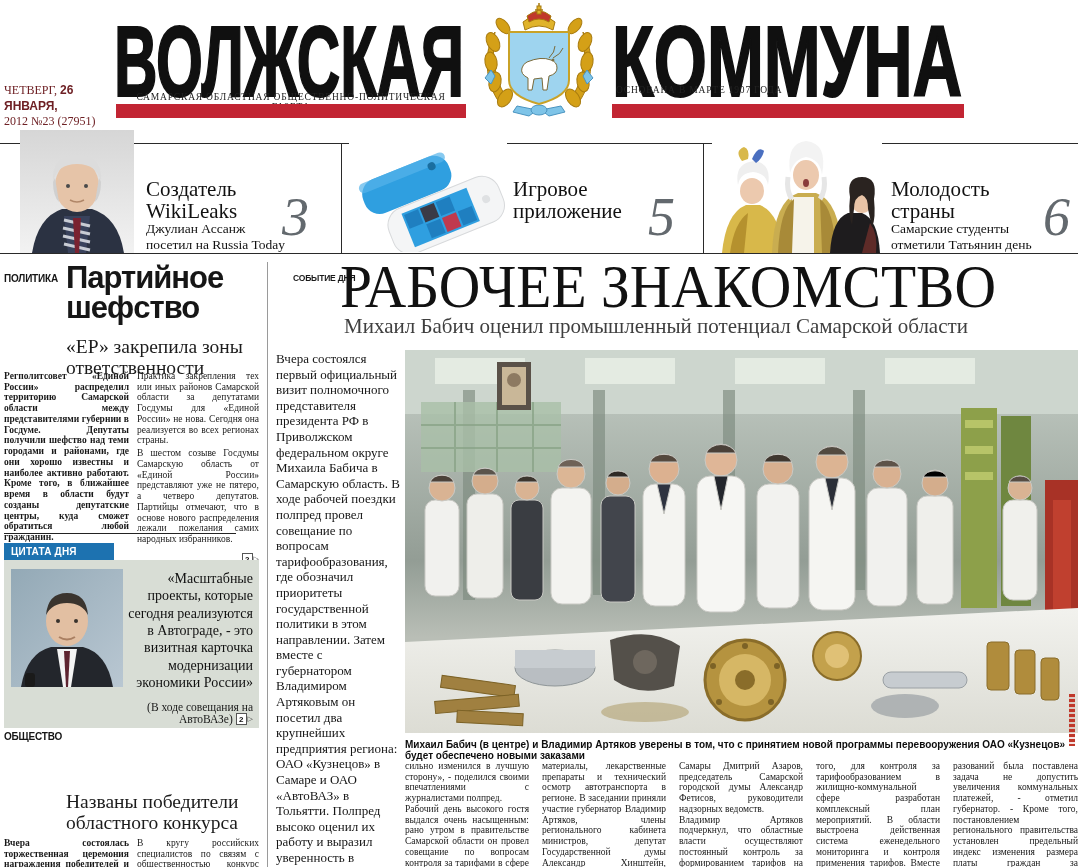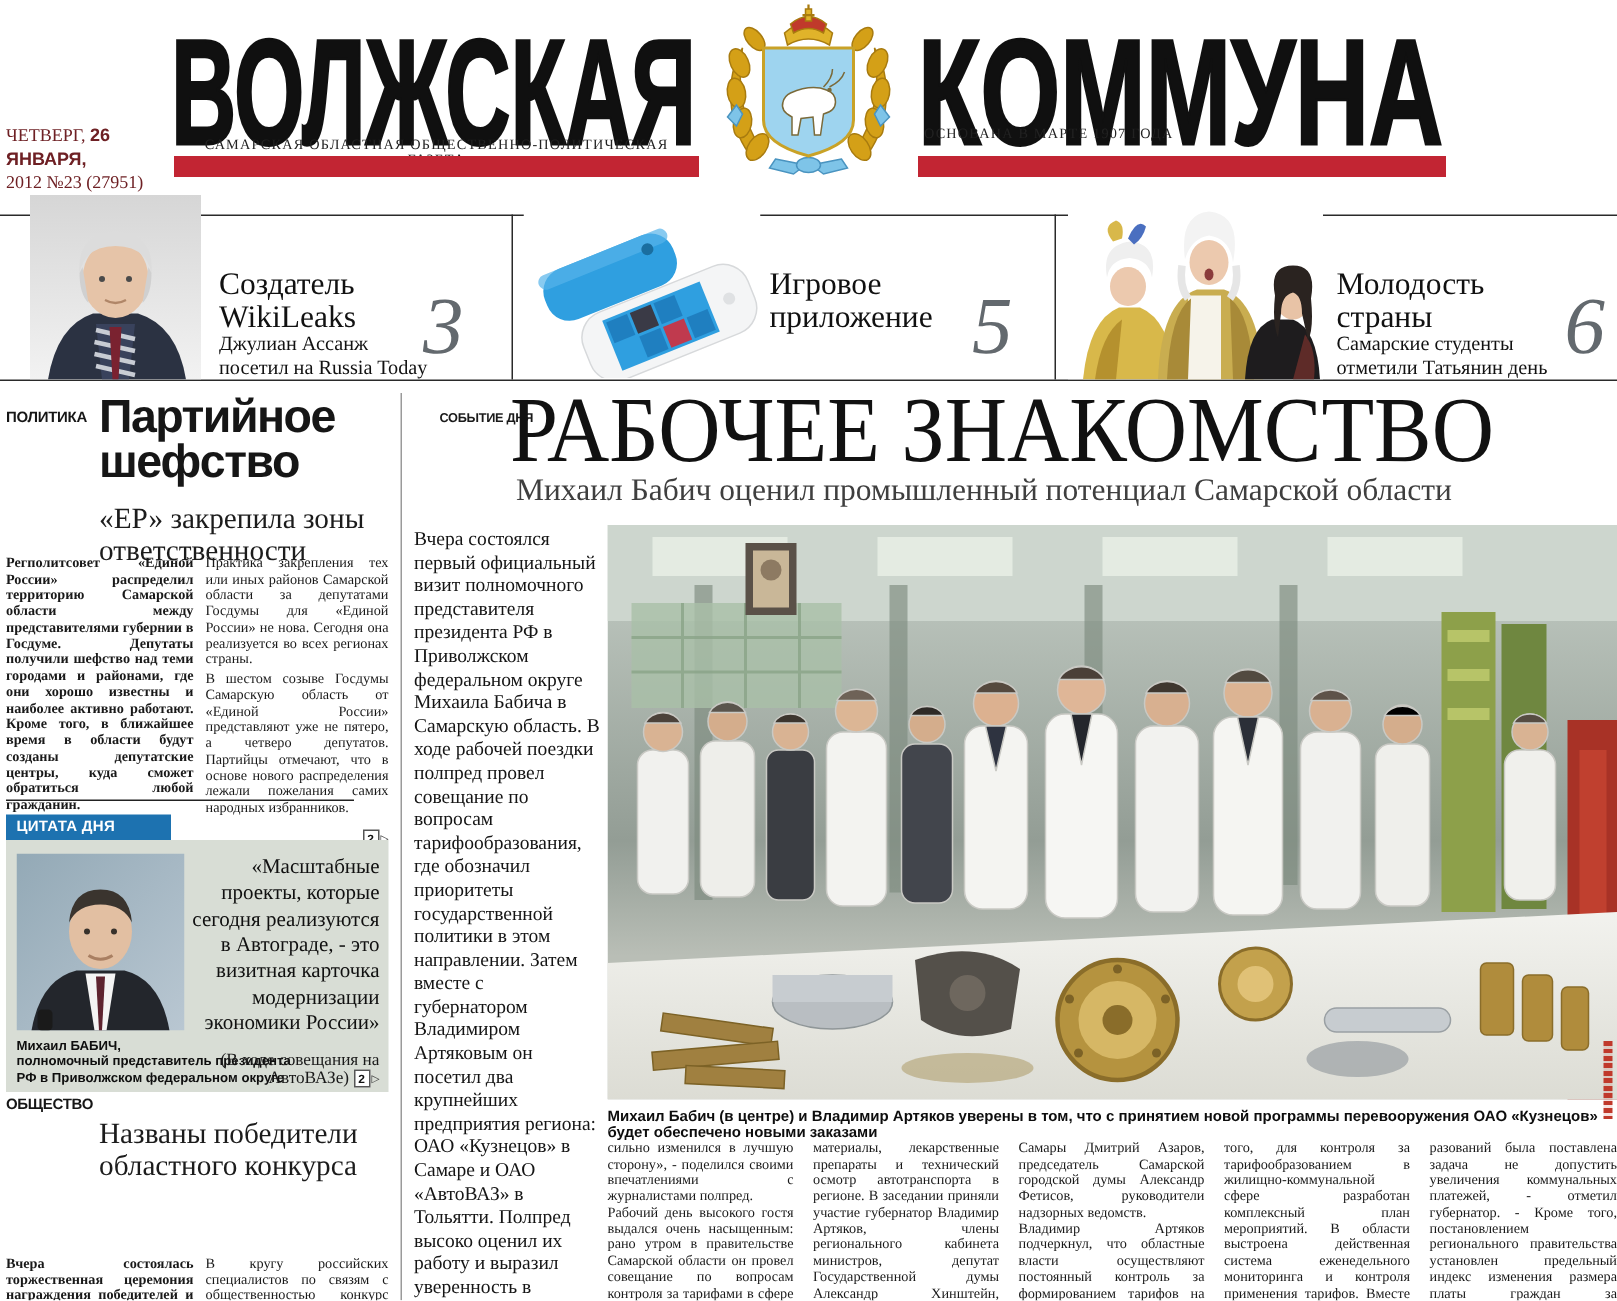--- a/index.html
+++ b/index.html
@@ -241,38 +241,34 @@
       <path d="M10,118 q6,-34 30,-40 h32 q24,6 30,40 Z" fill="#23262c"></path>
       <path d="M46,80 h20 l-6,38 h-8 Z" fill="#f4f4f4"></path>
       <path d="M53,82 h6 l-2,36 h-2 Z" fill="#5e2430"></path>
       <ellipse cx="56" cy="52" rx="21" ry="25" fill="#e2bfa2"></ellipse>
       <path d="M35,46 q2,-22 21,-22 q19,0 21,22 q-6,-12 -21,-12 q-15,0 -21,12 Z" fill="#3a342e"></path>
       <circle cx="47" cy="52" r="2" fill="#38322c"></circle>
         <circle cx="65" cy="52" r="2" fill="#38322c"></circle>
       <path d="M48,68 q8,5 16,0" stroke="#a97f62" stroke-width="2" fill="none"></path>
       <rect x="14" y="104" width="10" height="14" rx="3" fill="#1a1a1a"></rect>
     </svg>
-    <div class="abs q-cap" style="left:7px;top:132px;width:190px">
-      <span>Михаил БАБИЧ,</span><br>
-      <span>полномочный представитель президента РФ в Приволжском федеральном округе</span>
-    </div>
     <div class="abs" style="left:122px;top:10px;width:127px">
       <div class="q-quote">«Масштабные проекты, которые сегодня реализуются в Автограде, - это визитная карточка модернизации экономики России»</div>
       <div class="q-context">
         <span>(В ходе совещания на АвтоВАЗе)</span>
         <span class="jump">
             <span class="jump-box">2</span>
             <span class="jump-arrow">▷</span>
           </span>
       </div>
     </div>
   </div>
 
   <div class="abs kicker" style="left:4px;top:731px">ОБЩЕСТВО</div>
-  <div class="abs rail-subhead" style="left:66px;top:746px;width:195px">Названы победители областного конкурса</div>
+  <div class="abs rail-subhead" style="left:66px;top:791px;width:195px">Названы победители областного конкурса</div>
   <div class="abs smalltext justify" style="left:4px;top:838px;width:125px;font-weight:bold">Вчера состоялась торжественная церемония награждения победителей и участников регионального этапа национальной премии в области PR «Серебряный</div>
   <div class="abs smalltext justify" style="left:137px;top:838px;width:122px">В кругу российских специалистов по связям с общественностью конкурс «Серебряный лучник» является значимым событием. Ведь</div>
 
   <div class="abs ma-kicker">СОБЫТИЕ ДНЯ</div>
   <svg class="abs" style="left:338px;top:258px" width="666" height="56">
     <text x="2" y="49" font-family="Liberation Serif, serif" font-size="62" fill="#111" textLength="656" lengthAdjust="spacingAndGlyphs">РАБОЧЕЕ ЗНАКОМСТВО</text>
   </svg>
   <div class="abs ma-subhead">Михаил Бабич оценил промышленный потенциал Самарской области</div>
 
   <div class="abs" style="left:276px;top:351px;width:125px">

